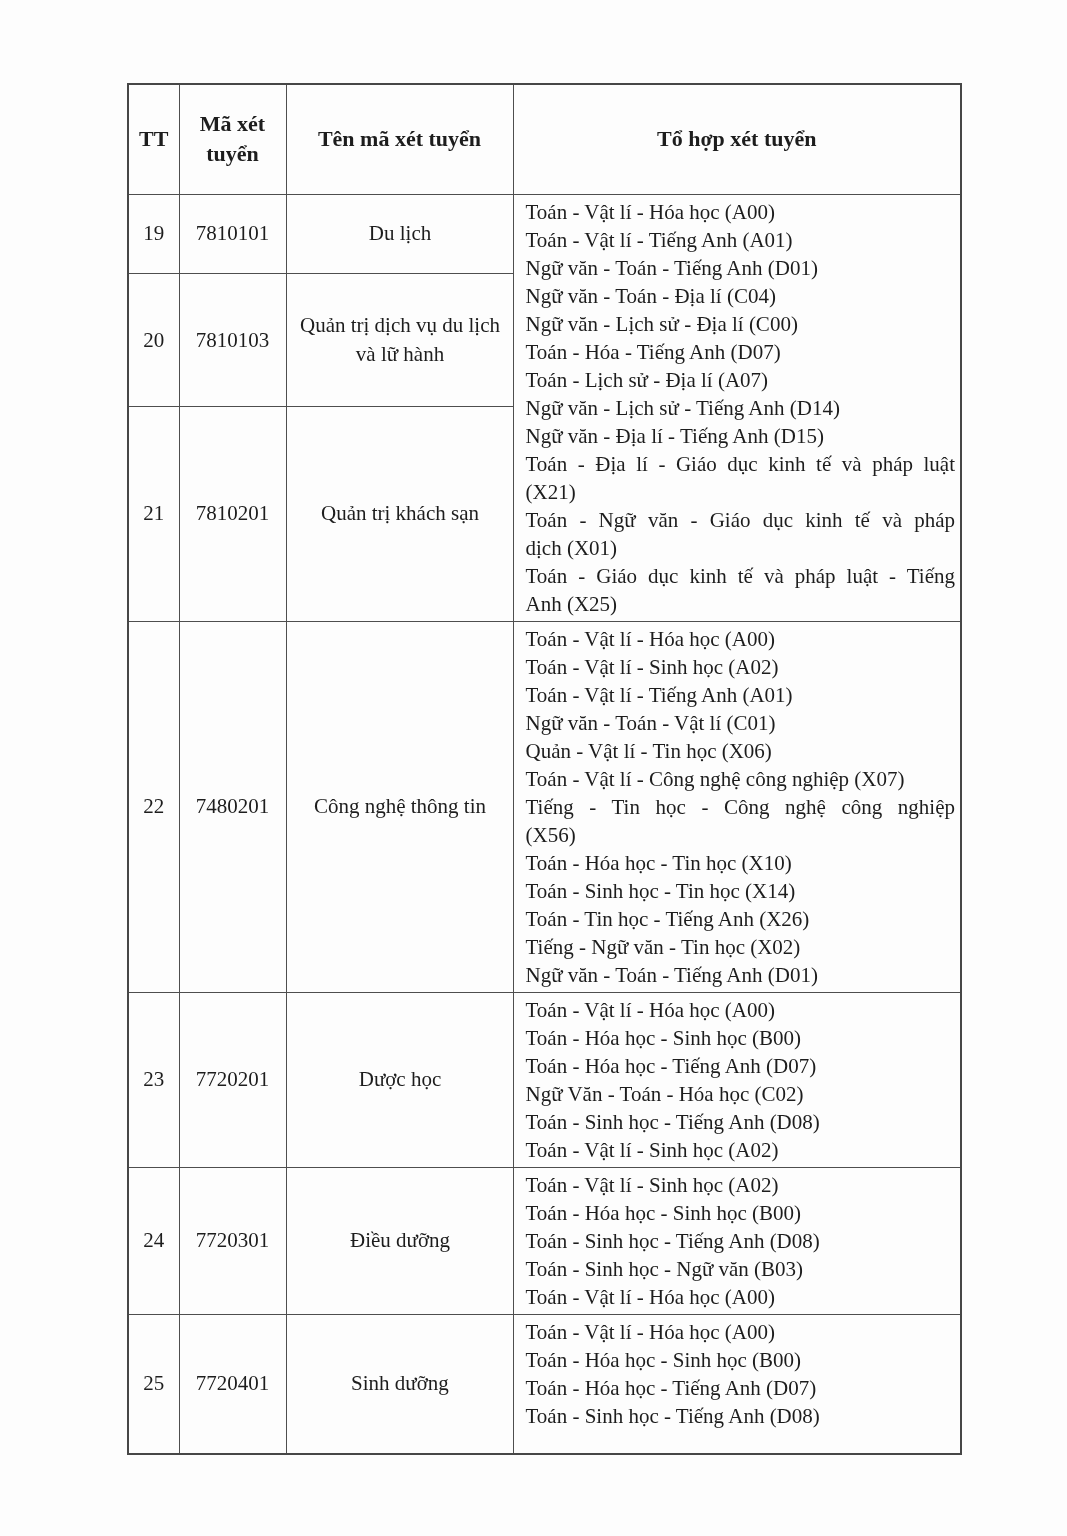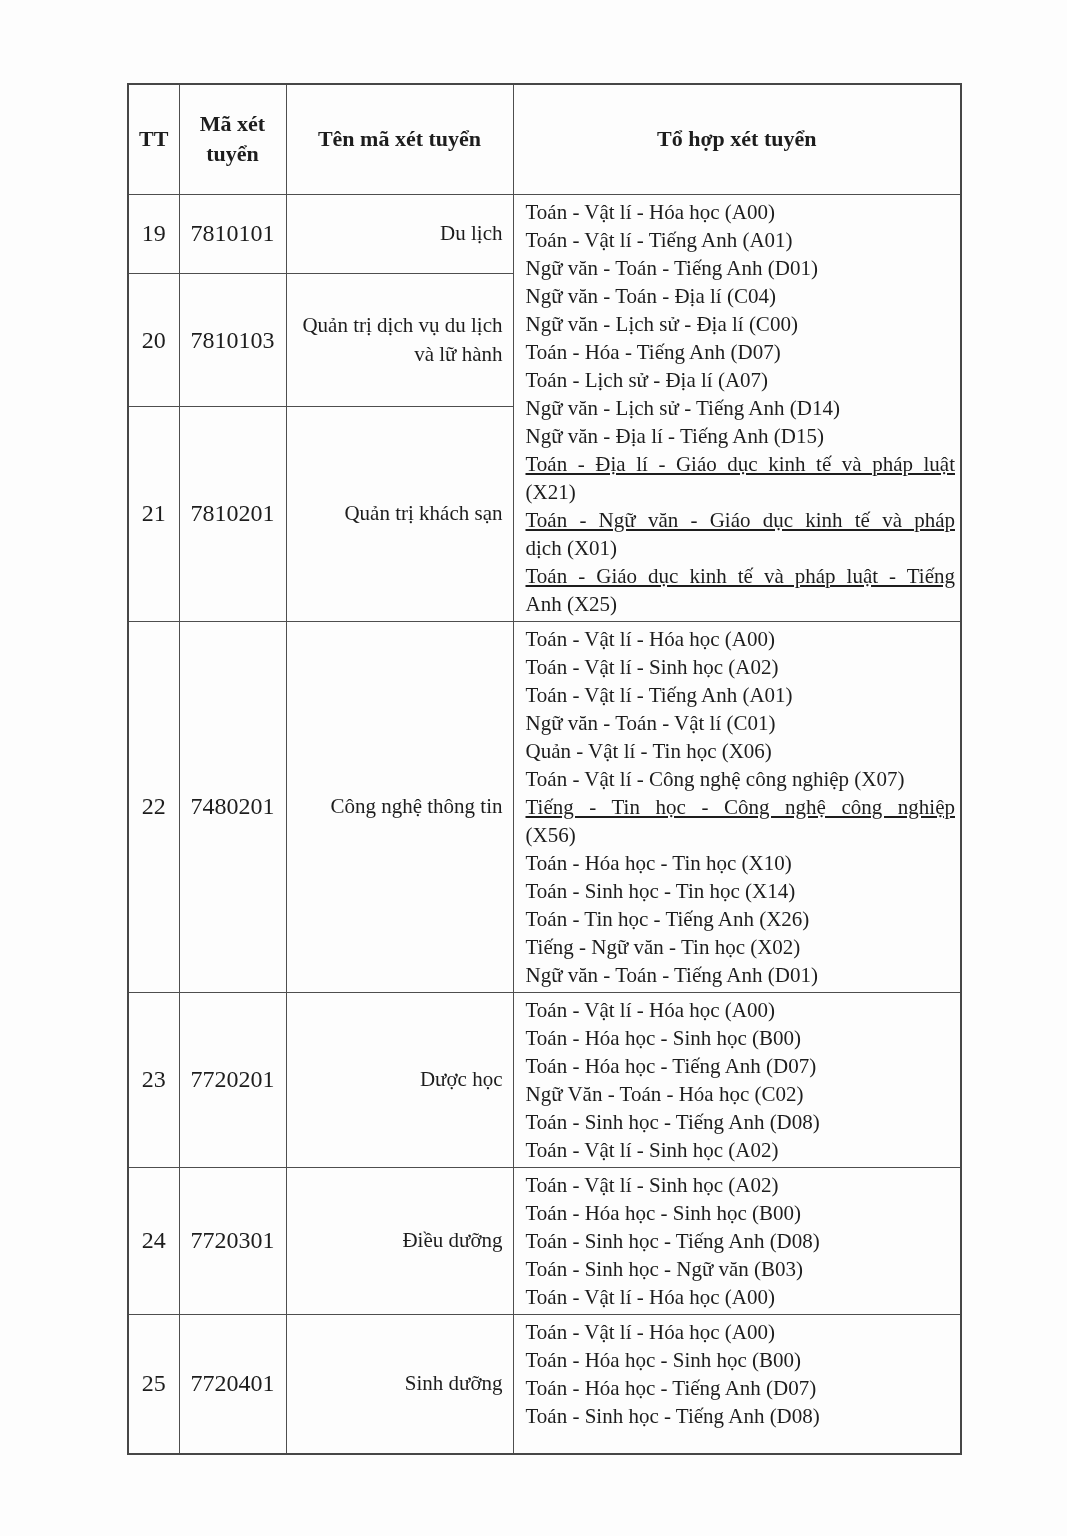--- a/index.html
+++ b/index.html
@@ -27,40 +27,39 @@
     font-weight: bold;
     font-size: 22px;
     line-height: 30px;
     text-align: center;
     vertical-align: middle;
     padding: 0 4px;
   }
   td.c-tt, td.c-code {
     text-align: center;
     vertical-align: middle;
-    font-size: 24px;
+    font-size: 21px;
   }
   td.c-name {
-    text-align: right;
+    text-align: center;
     vertical-align: middle;
     font-size: 21px;
     line-height: 29px;
     padding: 2px 10px 2px 11px;
   }
   td.c-combos {
     vertical-align: top;
     font-size: 21px;
     padding: 3px 5px 3px 12px;
     margin-top: 19px;
   }
   .combo-line { line-height: 28px; }
   .combo-line.stretch {
     text-align: justify;
     text-align-last: justify;
-    text-decoration: underline;
   }
 </style>
 </head>
 <body>
 
 <table class="tbl">
   <colgroup>
     <col style="width:51px">
     <col style="width:107px">
     <col style="width:227px">

